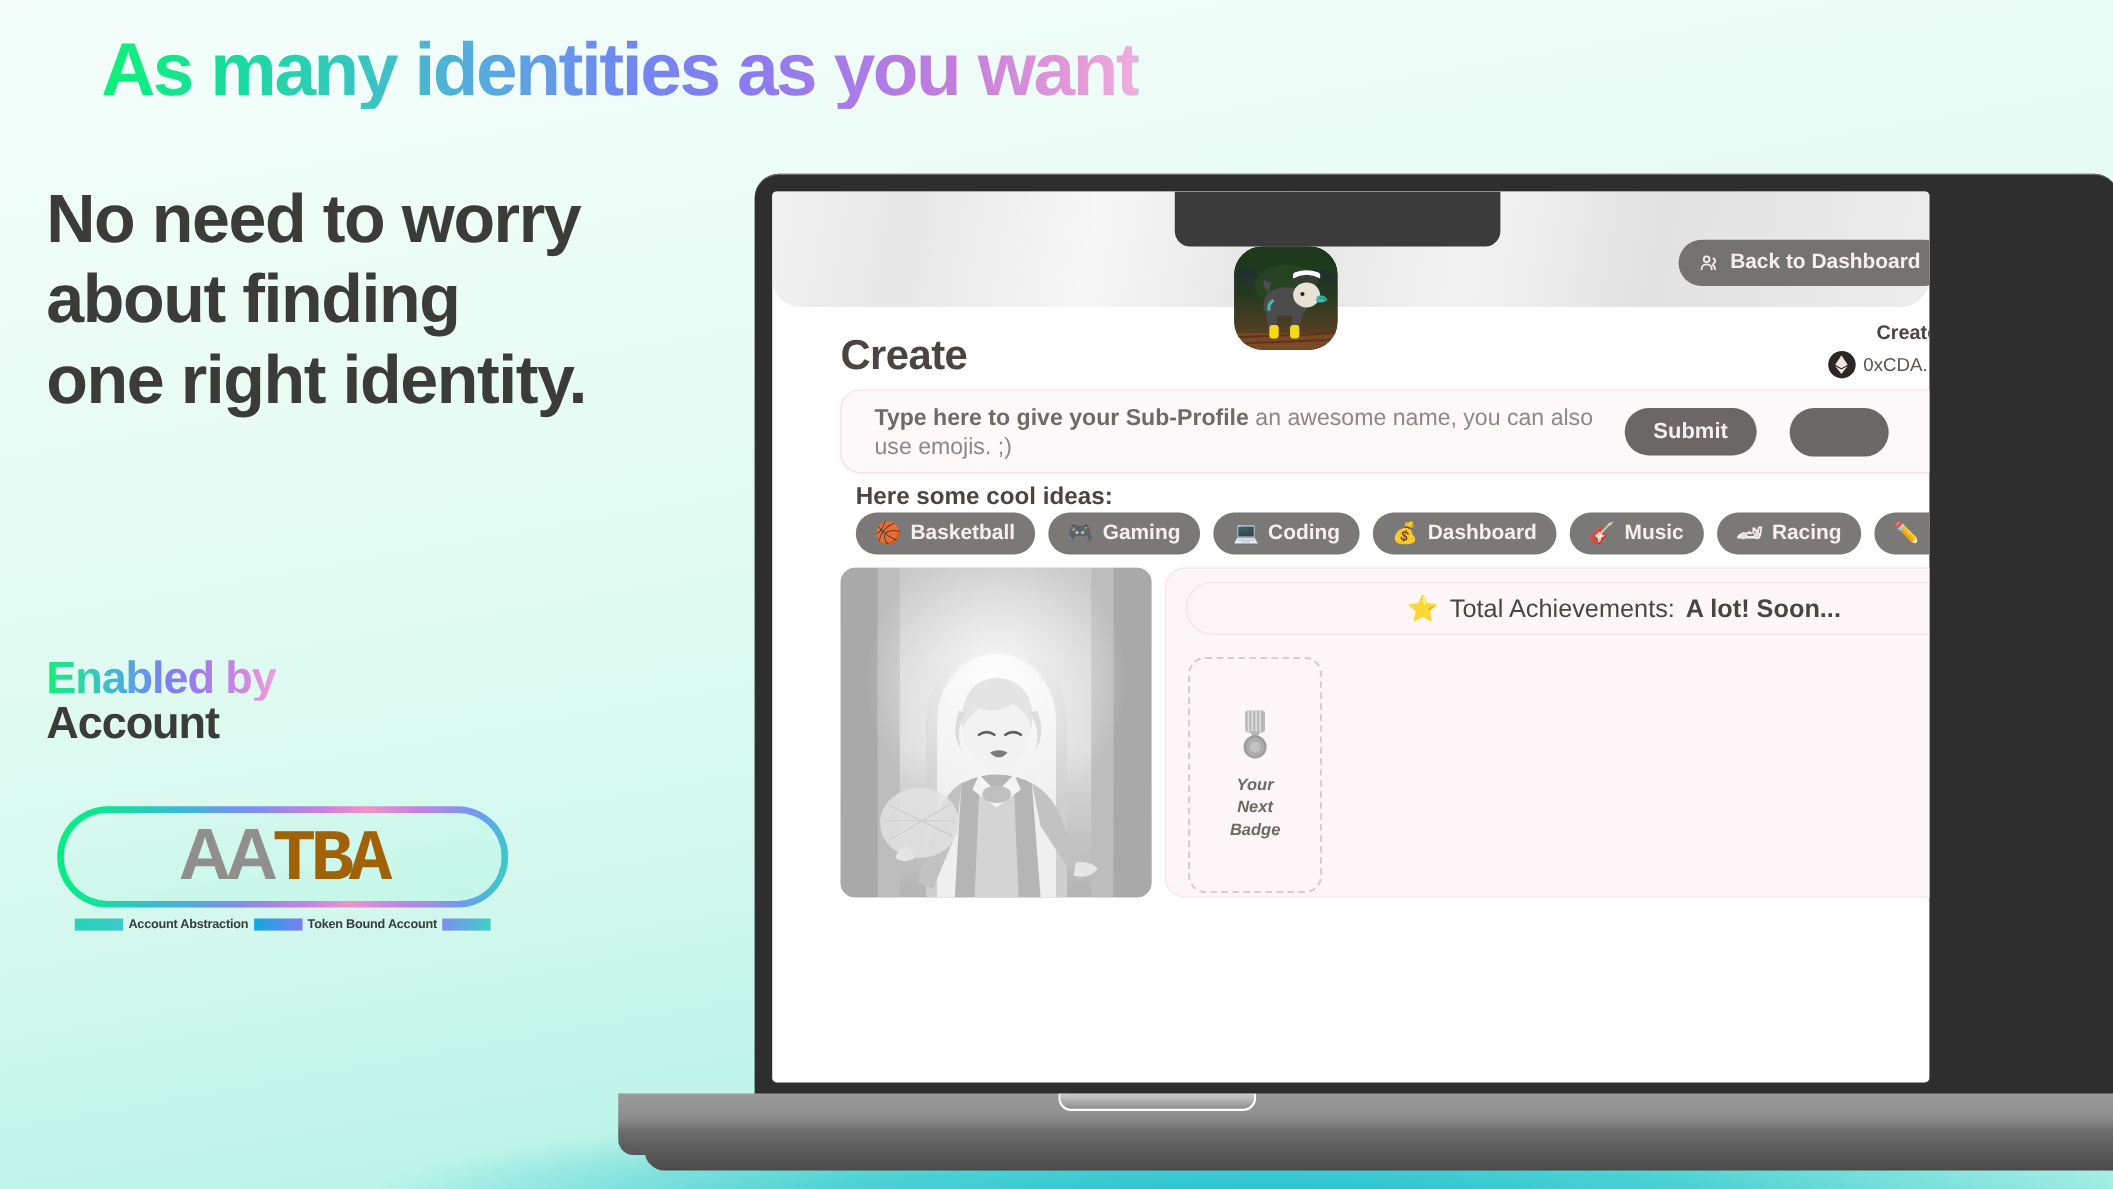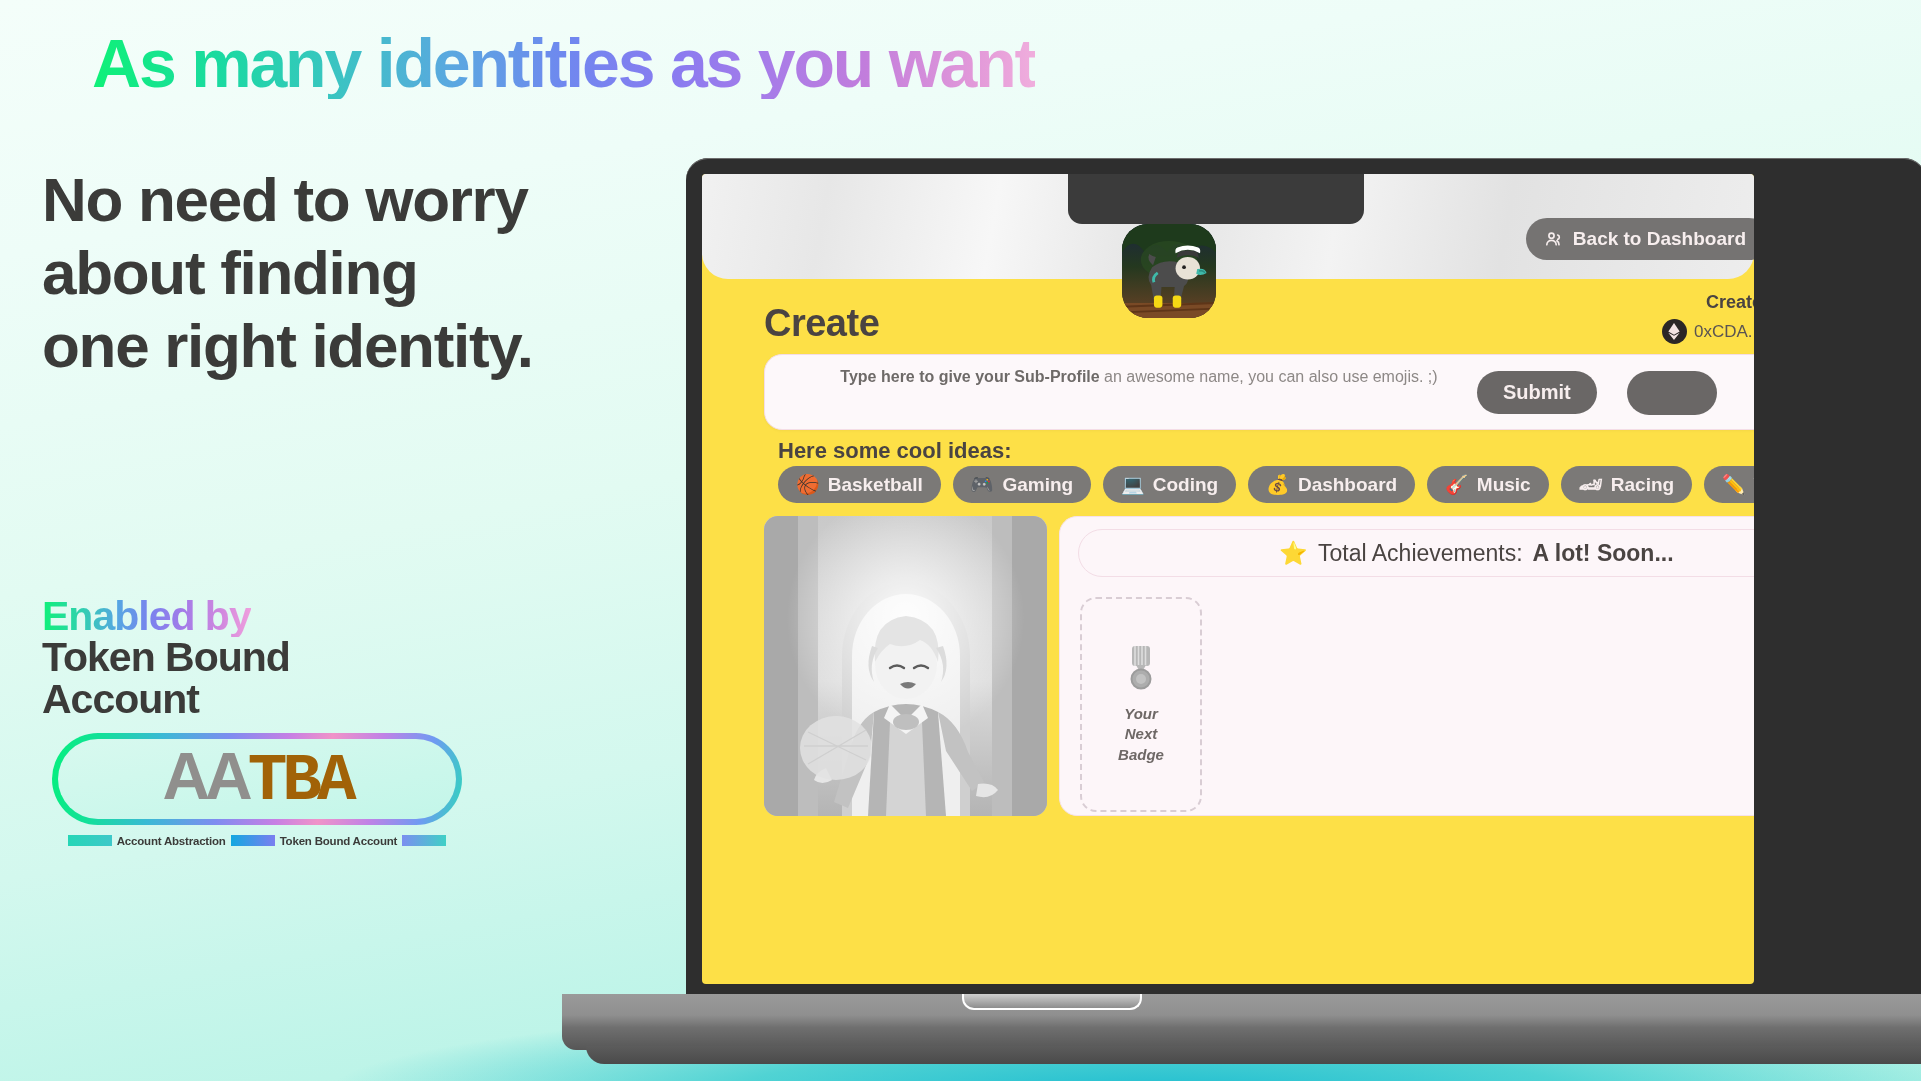--- a/index.html
+++ b/index.html
@@ -71,21 +71,21 @@
 
   
   .laptop{ position:absolute; left:686px; top:158px; width:1400px; height:830px; }
   .laptop-lid{
     position:absolute; left:0; top:0; width:1240px; height:838px;
     background:#2e2e2e; border-radius:22px 22px 0 0;
     box-shadow:inset 0 1px 0 #6d6d6d;
   }
   .laptop-screen{
     position:absolute; left:16px; top:16px; width:1052px; height:810px;
-    background:#fde047; overflow:hidden; border-radius:4px;
+    background:#ffffff; overflow:hidden; border-radius:4px;
   }
   .laptop-base{
     position:absolute; left:-124px; top:836px; width:1489px; height:56px;
     background:linear-gradient(180deg,#9a9a9a 0%,#8f8f8f 38%,#6f6f6f 60%,#565656 100%);
     border-radius:0 0 14px 14px;
   }
   .laptop-notch{
     position:absolute; left:400px; top:0; width:180px; height:16px;
     background:linear-gradient(180deg,#cfcfcf,#8d8d8d);
     border-radius:0 0 12px 12px; border:2px solid #ffffff; border-top:none;
@@ -138,22 +138,22 @@
     flex:0 0 auto;
   }
 
   
   .input-card{
     position:absolute; left:62px; top:180px; right:-140px; height:76px;
     background:#fdf8fa; border:1.5px solid #f4dde6; border-radius:18px;
     box-shadow:0 1px 3px rgba(0,0,0,.04);
   }
   .input-ph{
-    position:absolute; left:44px; top:12px; width:660px;
-    font-size:16px; line-height:1.28; color:#8d8886;text-align:center;
+    position:absolute; left:30px; top:12px; width:660px;
+    font-size:21px; line-height:1.28; color:#8d8886;
   }
   .input-ph b{ color:#6e6a68; font-weight:800; }
   .submit-btn{
     position:absolute; left:712px; top:16px;
     background:#6a6766; color:#f7eeee; border-radius:22px;
     padding:10px 26px; font-size:20px; font-weight:800; cursor:pointer;
   }
   .submit-btn2{
     position:absolute; left:862px; top:16px;
     background:#6a6766; border-radius:22px;
@@ -210,21 +210,20 @@
 <div class="headline">As many identities as you want</div>
 
 <div class="subhead">
   <div>No need to worry</div>
   <div>about finding</div>
   <div>one right identity.</div>
 </div>
 
 <div class="enabled-by">Enabled by</div>
 <div class="tba-name">
-  <div>Token Bound</div>
   <div>Account</div>
 </div>
 
 <div class="logo-wrap">
   <div class="logo-pill">
     <div class="logo-pill-inner"></div>
   </div>
   <div class="logo-text">
     <span class="aa">AA</span><span class="tba">TBA</span>
   </div>

